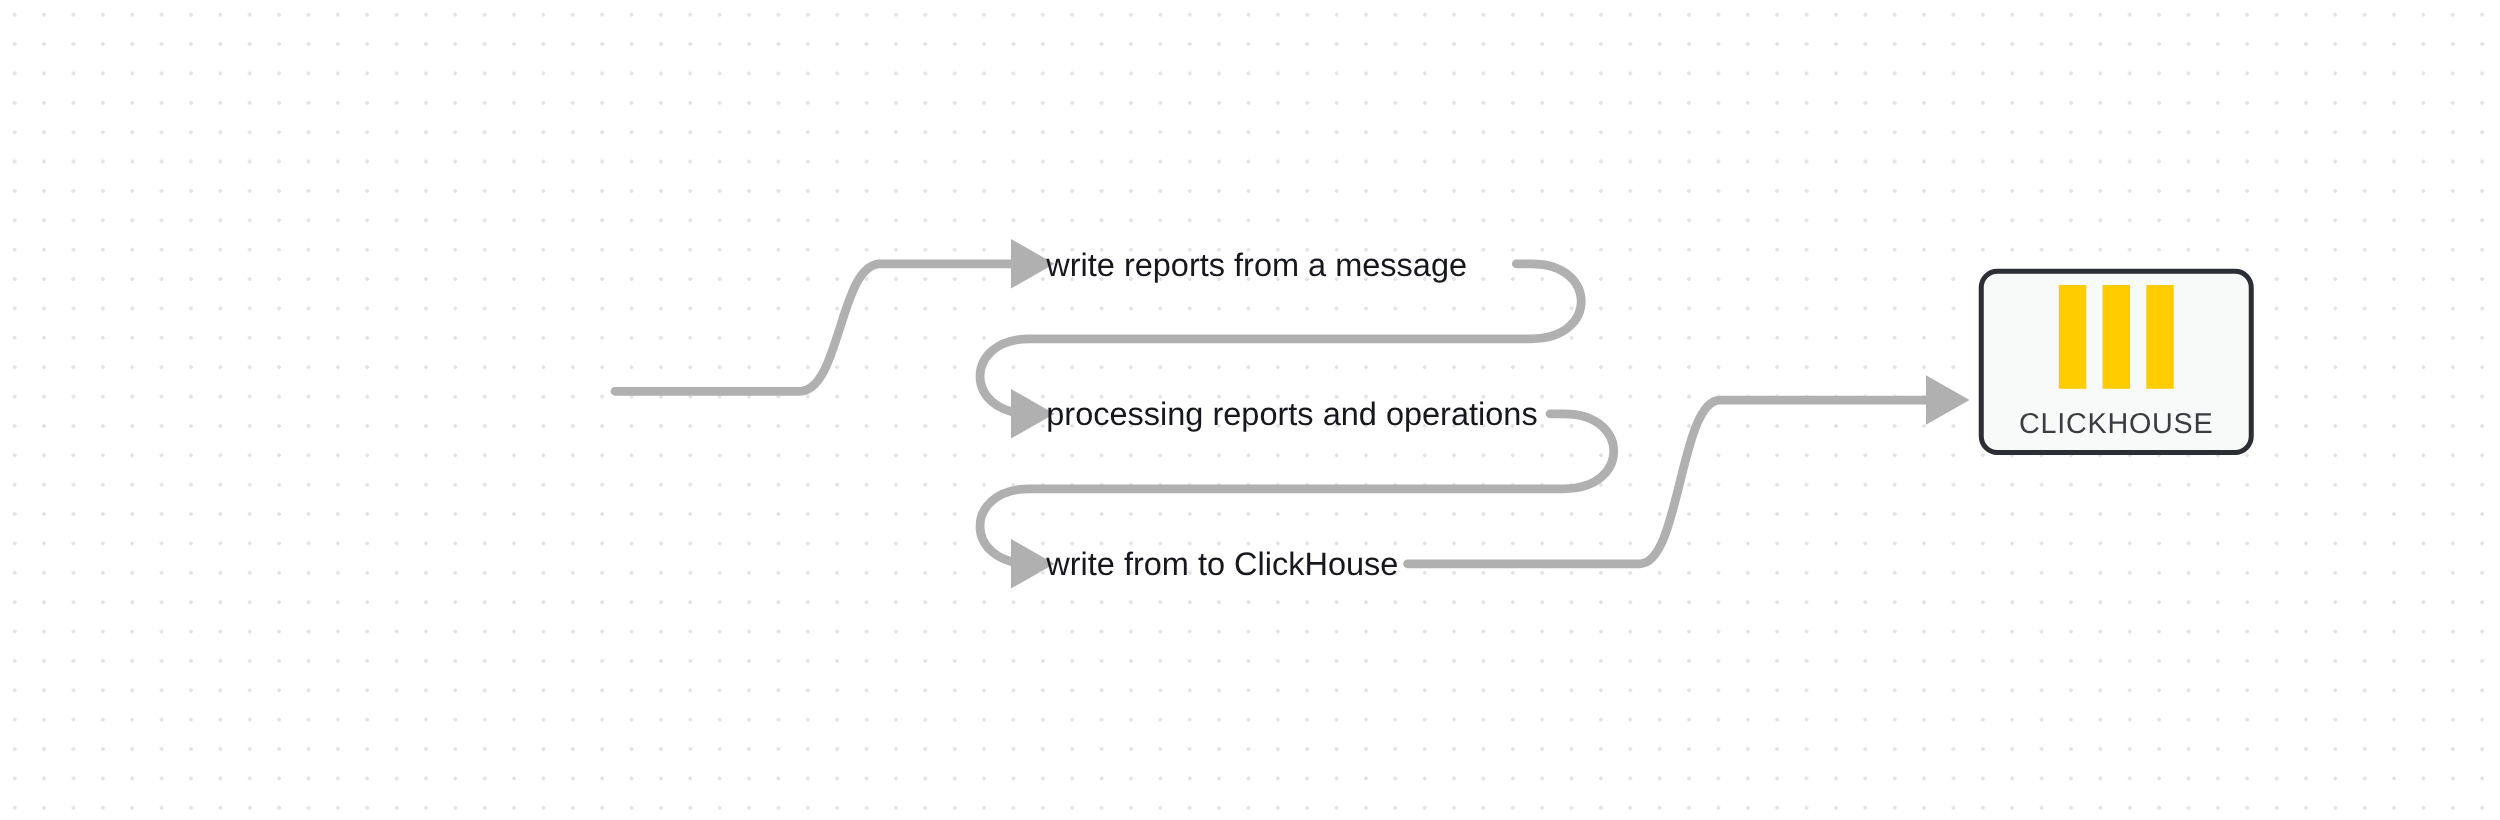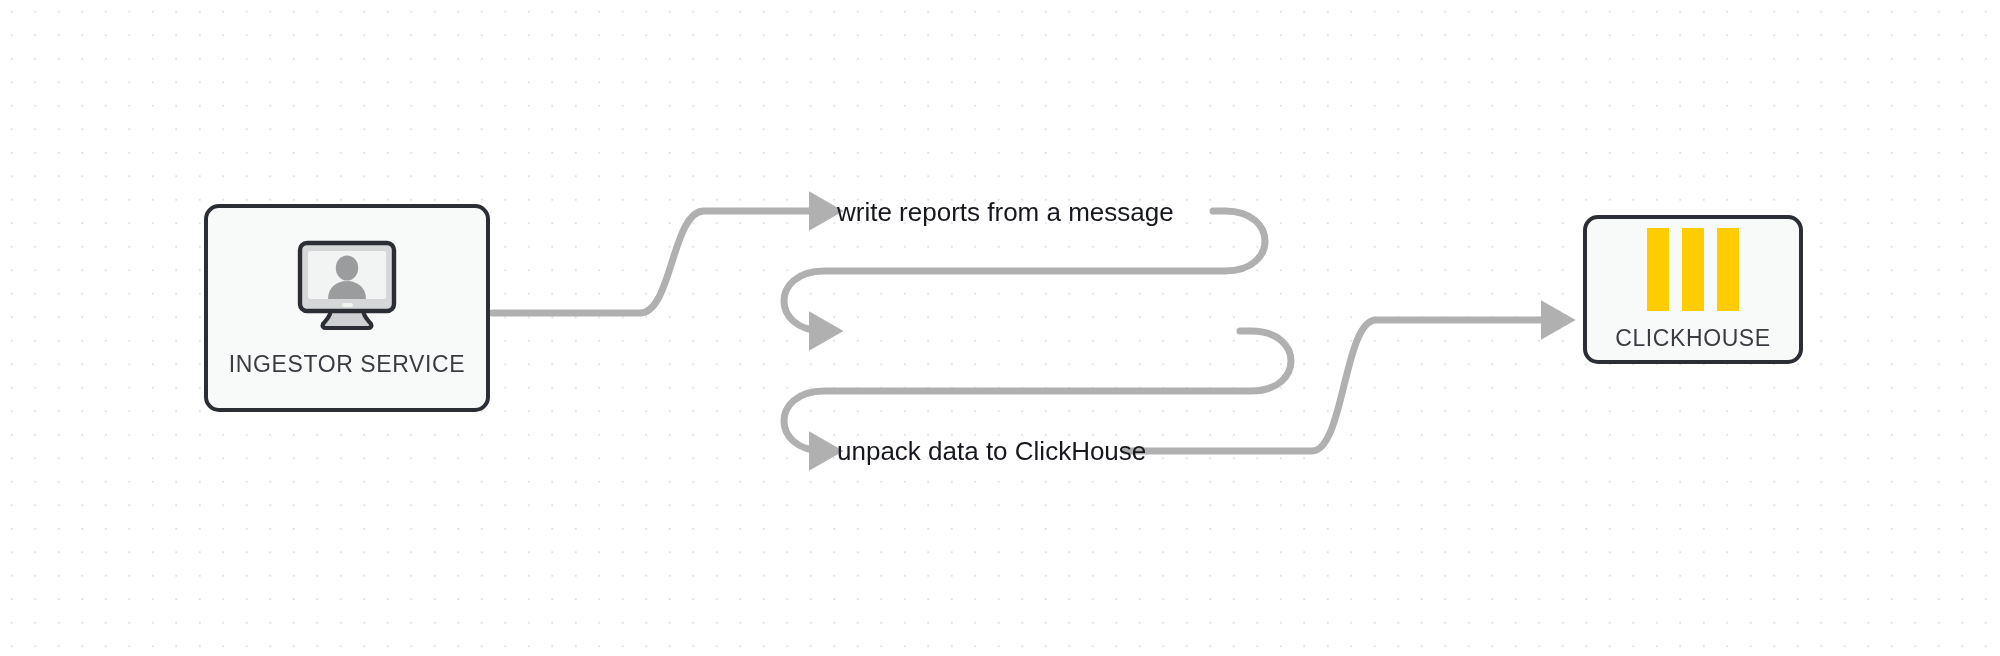--- a/index.html
+++ b/index.html
@@ -129,47 +129,29 @@
                C 796,391 784,407 784,421
                C 784,435 796,451 824,451" marker-end="url(#arrow)"></path>
 
       <path d="M 1126,451
                L 1312,451
                C 1344,451 1344,320 1376,320
                L 1556,320" marker-end="url(#arrow)"></path>
     </g>
   </svg>
 
-  <div class="node" id="node-ingestor">
-    <div class="node-icon">
-      <svg width="104" height="92" viewBox="0 0 104 92" xmlns="http://www.w3.org/2000/svg">
-
-        <path d="M36 70 L68 70 C68 78 74 82 76 85 C77 87 76 89 73 89 L31 89 C28 89 27 87 28 85 C30 82 36 78 36 70 Z" fill="#cfd0d1" stroke="#2c2e35" stroke-width="4.2" stroke-linejoin="round"></path>
-
-        <rect x="5" y="4" width="94" height="68" rx="7" ry="7" fill="#d6d7d8" stroke="#2c2e35" stroke-width="4.4"></rect>
-
-        <rect x="13" y="12" width="78" height="48" rx="2" ry="2" fill="#f2f3f3"></rect>
-
-        <rect x="47" y="64" width="11" height="4" rx="2" ry="2" fill="#f2f3f3"></rect>
-
-        <ellipse cx="52" cy="29" rx="11.2" ry="12.6" fill="#9b9c9e"></ellipse>
-
-        <path d="M33 60 C33 48.5 41.5 42 52 42 C62.5 42 71 48.5 71 60 Z" fill="#9b9c9e"></path>
-      </svg>
-    </div>
-    <div class="node-label">INGESTOR SERVICE</div>
-  </div>
 
   <div class="node" id="node-clickhouse">
     <div class="node-icon ch-bars">
       <div class="ch-bar"></div>
       <div class="ch-bar"></div>
       <div class="ch-bar"></div>
     </div>
     <div class="node-label">CLICKHOUSE</div>
   </div>
 
   <div class="edge-label" id="edge-label-1">write reports from a message</div>
 
+  <div class="edge-label" id="edge-label-2">processing reports and operations</div>
 
-  <div class="edge-label" id="edge-label-3">unpack data to ClickHouse</div>
+  <div class="edge-label" id="edge-label-3">write from to ClickHouse</div>
 
 </div>
 
 </body></html>

